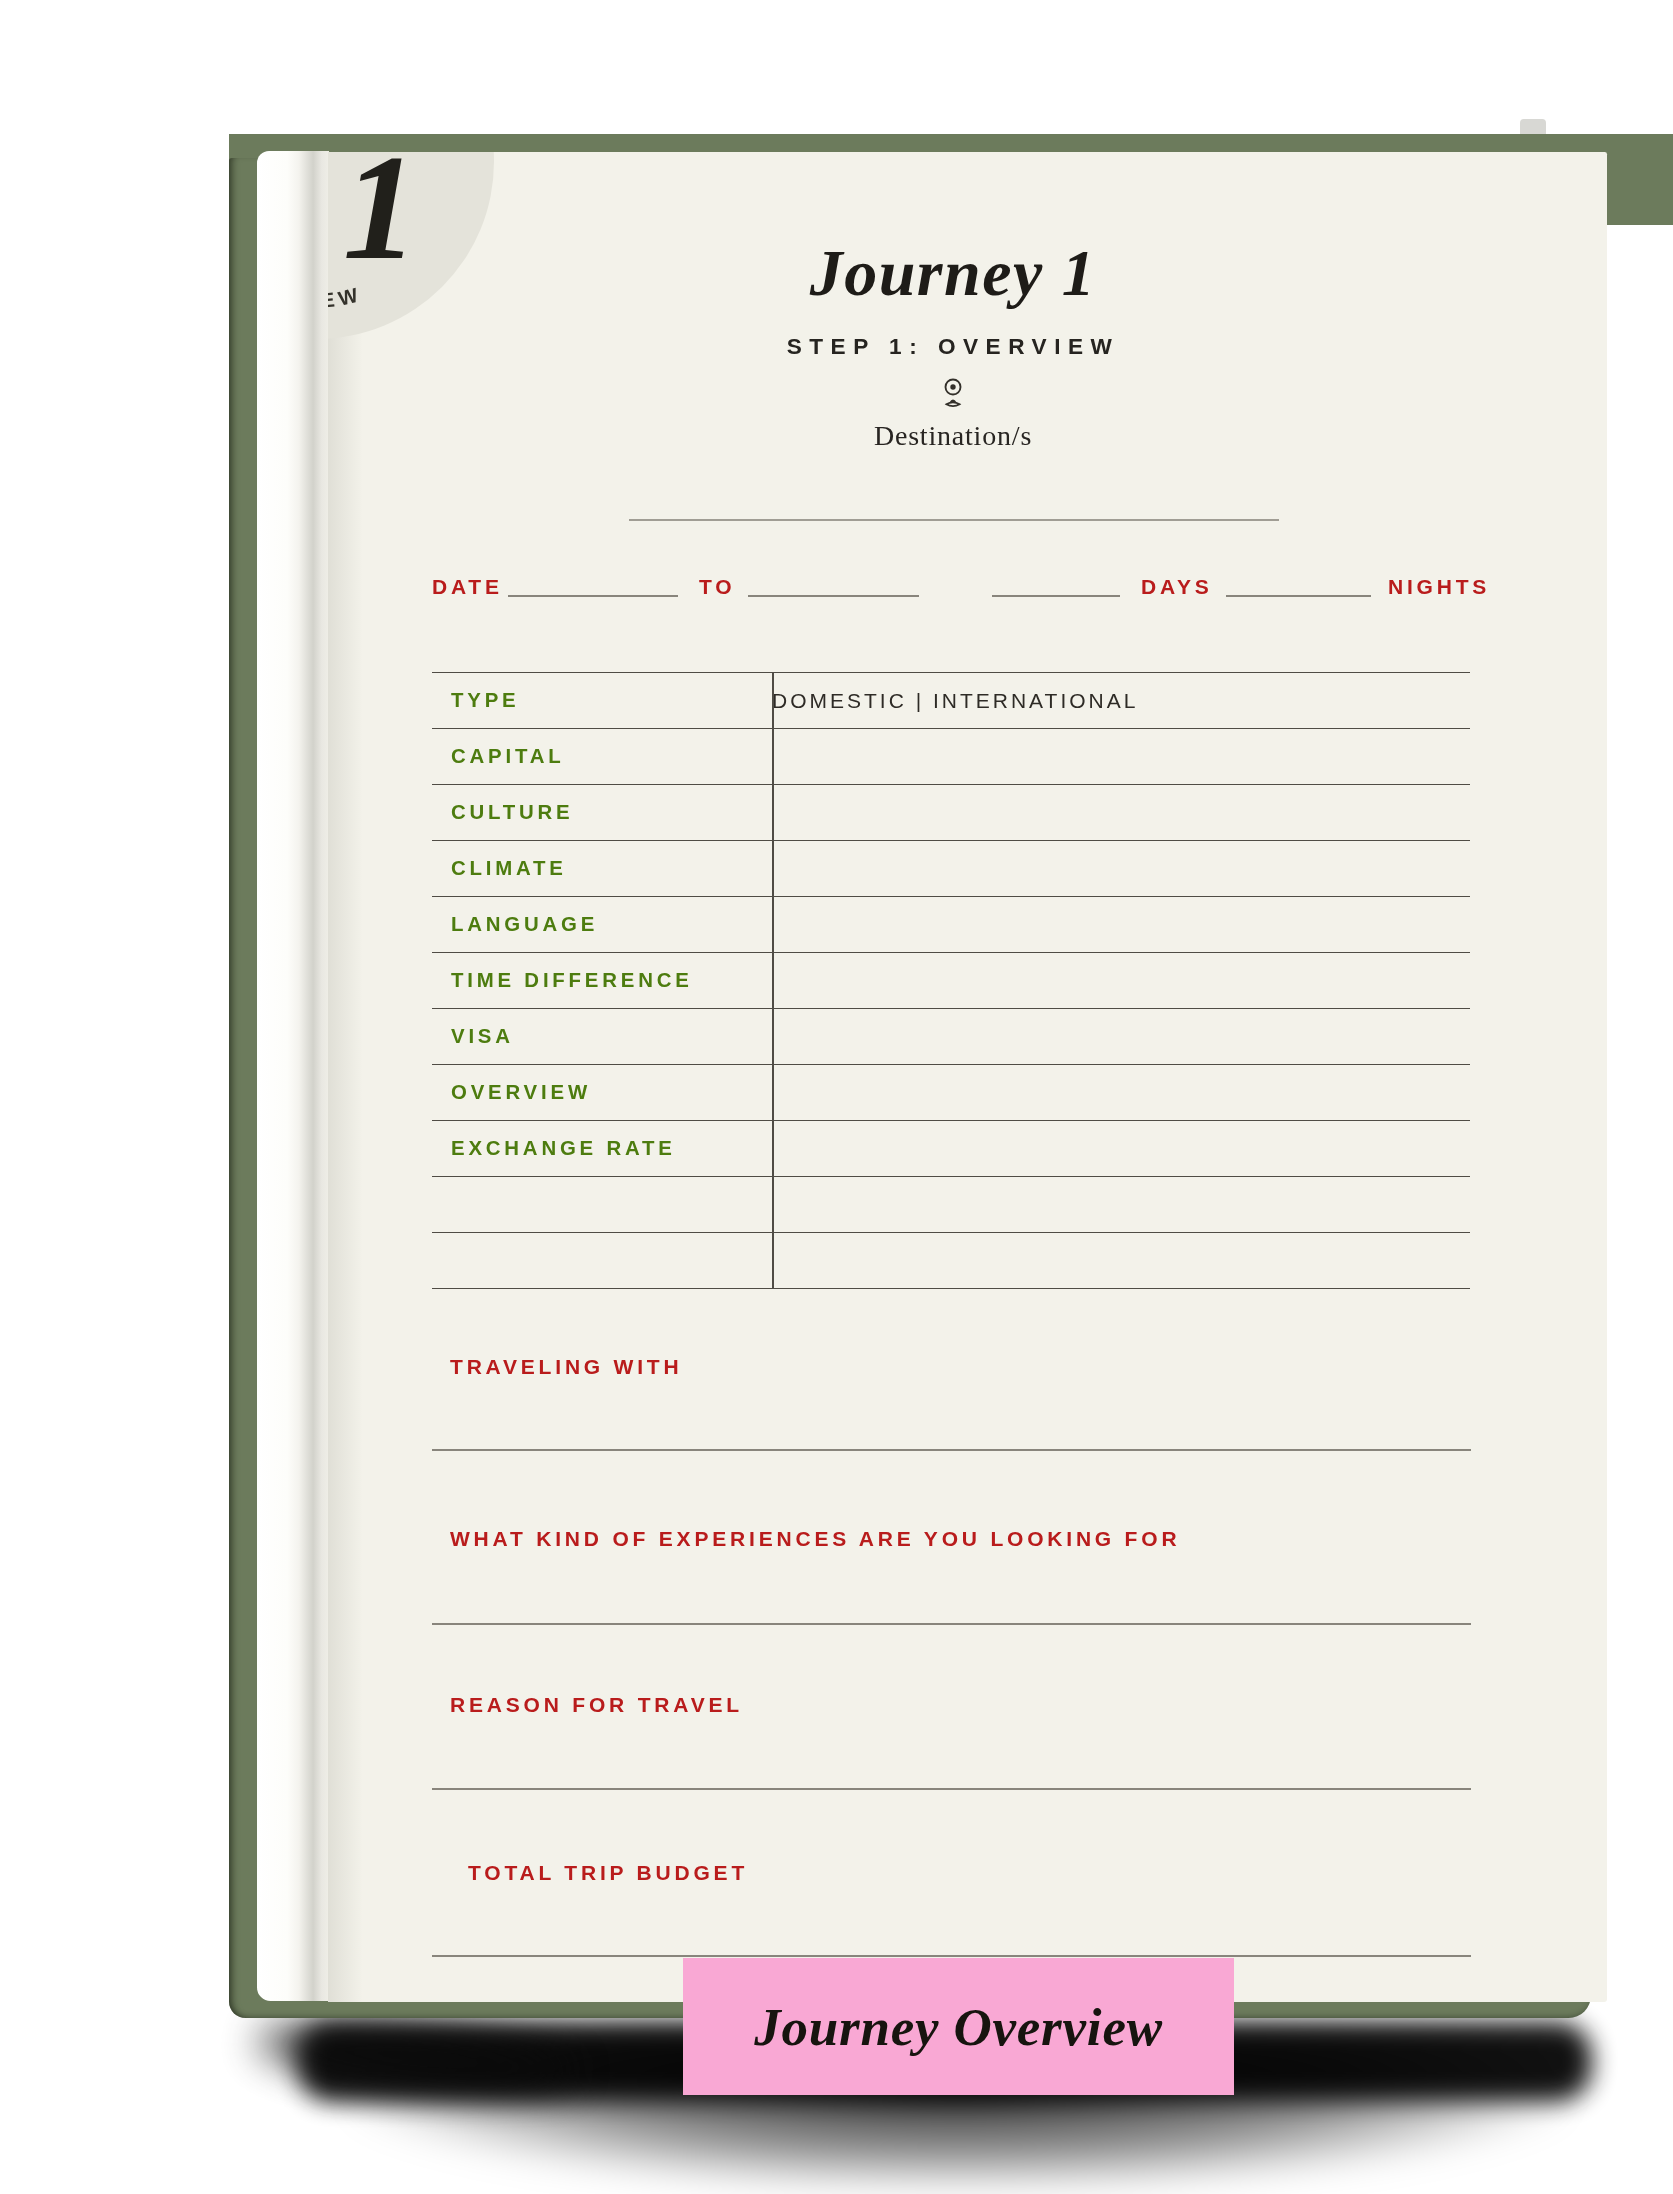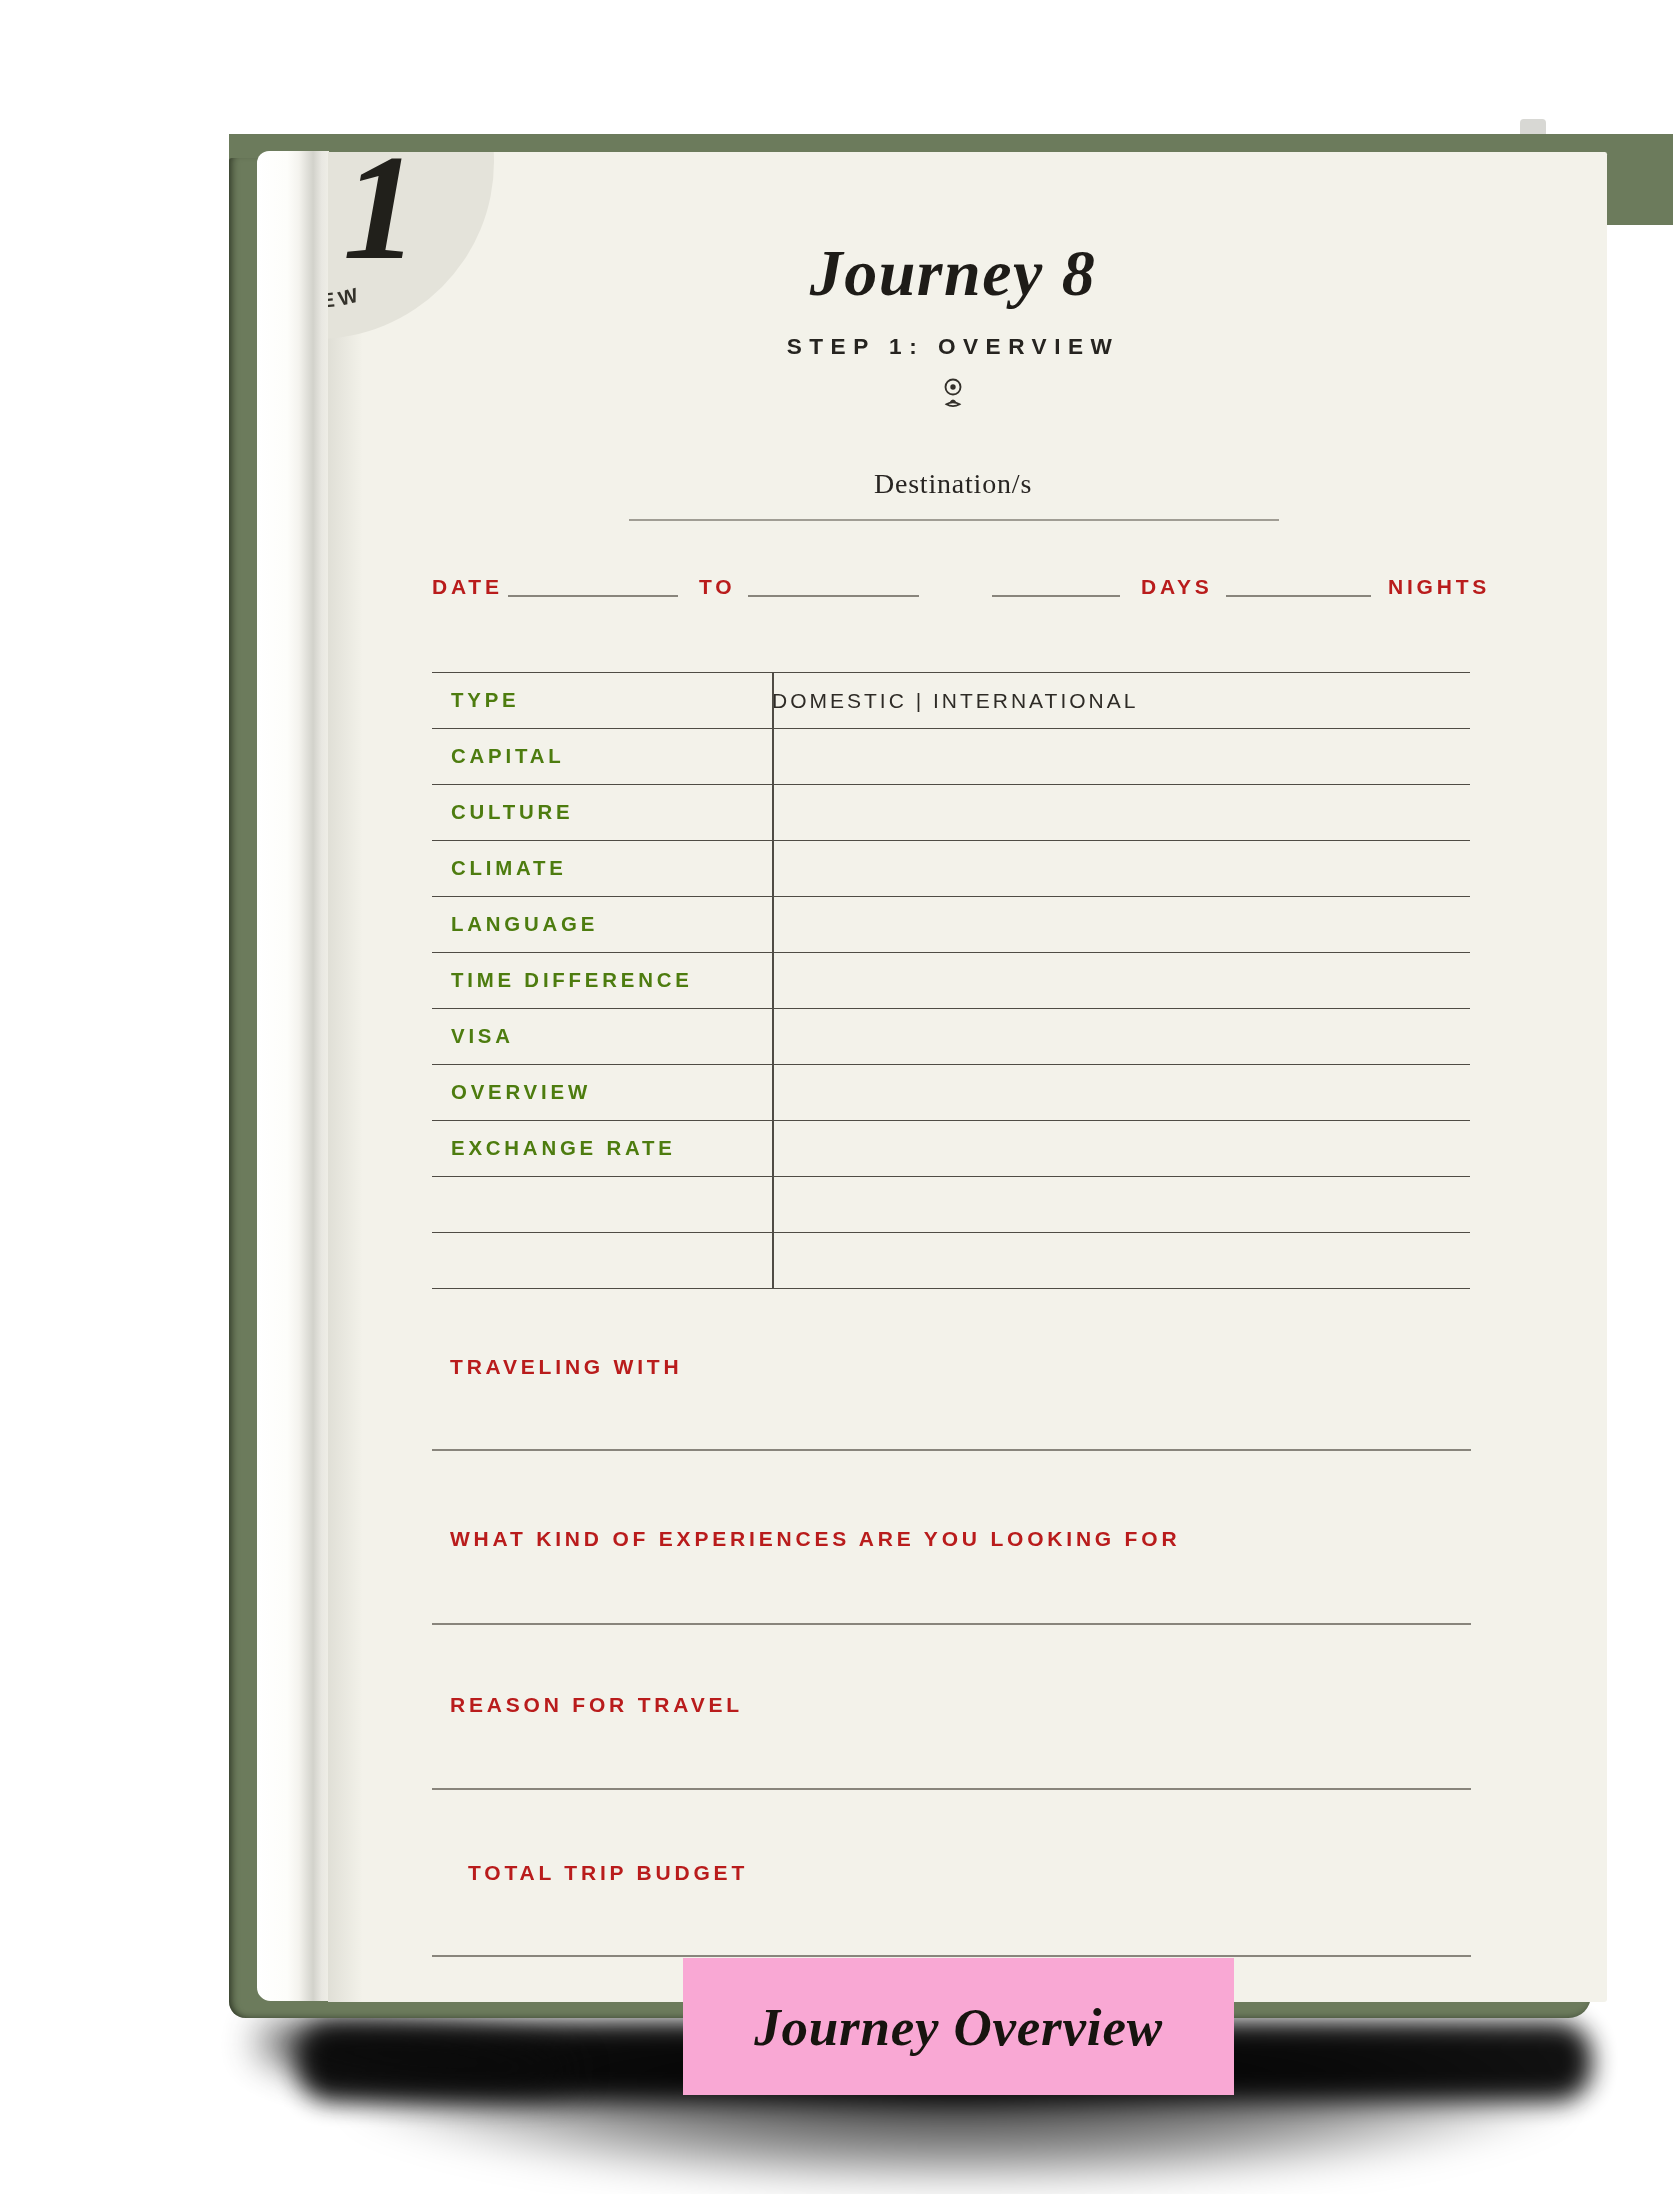--- a/index.html
+++ b/index.html
@@ -30,21 +30,21 @@
   .badge svg{position:absolute;left:0;top:0;}
   .badge-arc-text{font-family:"Liberation Sans",sans-serif;font-weight:bold;font-size:27px;
                   letter-spacing:7px;fill:#34322b;}
 
   
   .center-band{position:absolute;left:432px;width:1042px;text-align:center;}
   .title{top:235px;font-family:"Liberation Serif",serif;font-style:italic;font-weight:600;
          font-size:66px;color:#1e1c18;letter-spacing:1.5px;z-index:4;}
   .step{top:334px;font-size:22.6px;font-weight:bold;letter-spacing:7.5px;color:#262420;z-index:4;}
   .dest-word{top:420px;font-family:"Liberation Serif",serif;font-size:28px;color:#282522;
-             letter-spacing:0.8px;z-index:4;margin-top:48px;}
+             letter-spacing:0.8px;z-index:4;}
   .pin-wrap{position:absolute;left:938px;top:377px;width:30px;height:35px;z-index:4;}
 
   
   .hline{position:absolute;height:2.3px;background:#88857c;z-index:4;}
   .hline.thin{height:1.5px;background:#a09d94;}
   .lbl{position:absolute;font-size:21px;font-weight:bold;letter-spacing:3.8px;color:#b91c1c;z-index:4;white-space:nowrap;}
 
   
   .info-table{position:absolute;left:432px;top:672px;width:1038px;border-top:1.5px solid #4f4c45;z-index:4;}
   .trow{box-sizing:border-box;height:56px;border-bottom:1.5px solid #4f4c45;display:flex;align-items:center;}
@@ -91,21 +91,21 @@
         <path d="M 43 269 A 195 195 0 0 0 75 347" fill="none" stroke="#55534b" stroke-width="2" stroke-dasharray="5 9"></path>
         <path d="M 412 153 A 195 195 0 0 0 333 66" fill="none" stroke="#55534b" stroke-width="2" stroke-dasharray="5 9"></path>
         <text class="badge-arc-text">
           <textPath href="#arcText" startOffset="6%">OVERVIEW</textPath>
         </text>
       </svg>
       <div class="badge-num">1</div>
     </div>
   </div>
 
-  <div class="center-band title">Journey 8</div>
+  <div class="center-band title">Journey 1</div>
   <div class="center-band step">STEP 1: OVERVIEW</div>
 
   <div class="pin-wrap">
     <svg width="30" height="35" viewBox="0 0 40 46">
       <circle cx="20" cy="13" r="10" fill="none" stroke="#33302a" stroke-width="2.5"></circle>
       <circle cx="20" cy="13" r="3.6" fill="#33302a"></circle>
       <path d="M15 34 Q20 25 25 34 Z" fill="#33302a"></path>
       <path d="M11 36 Q20 31 29 36 Q20 41 11 36 Z" fill="none" stroke="#33302a" stroke-width="2"></path>
     </svg>
   </div>

